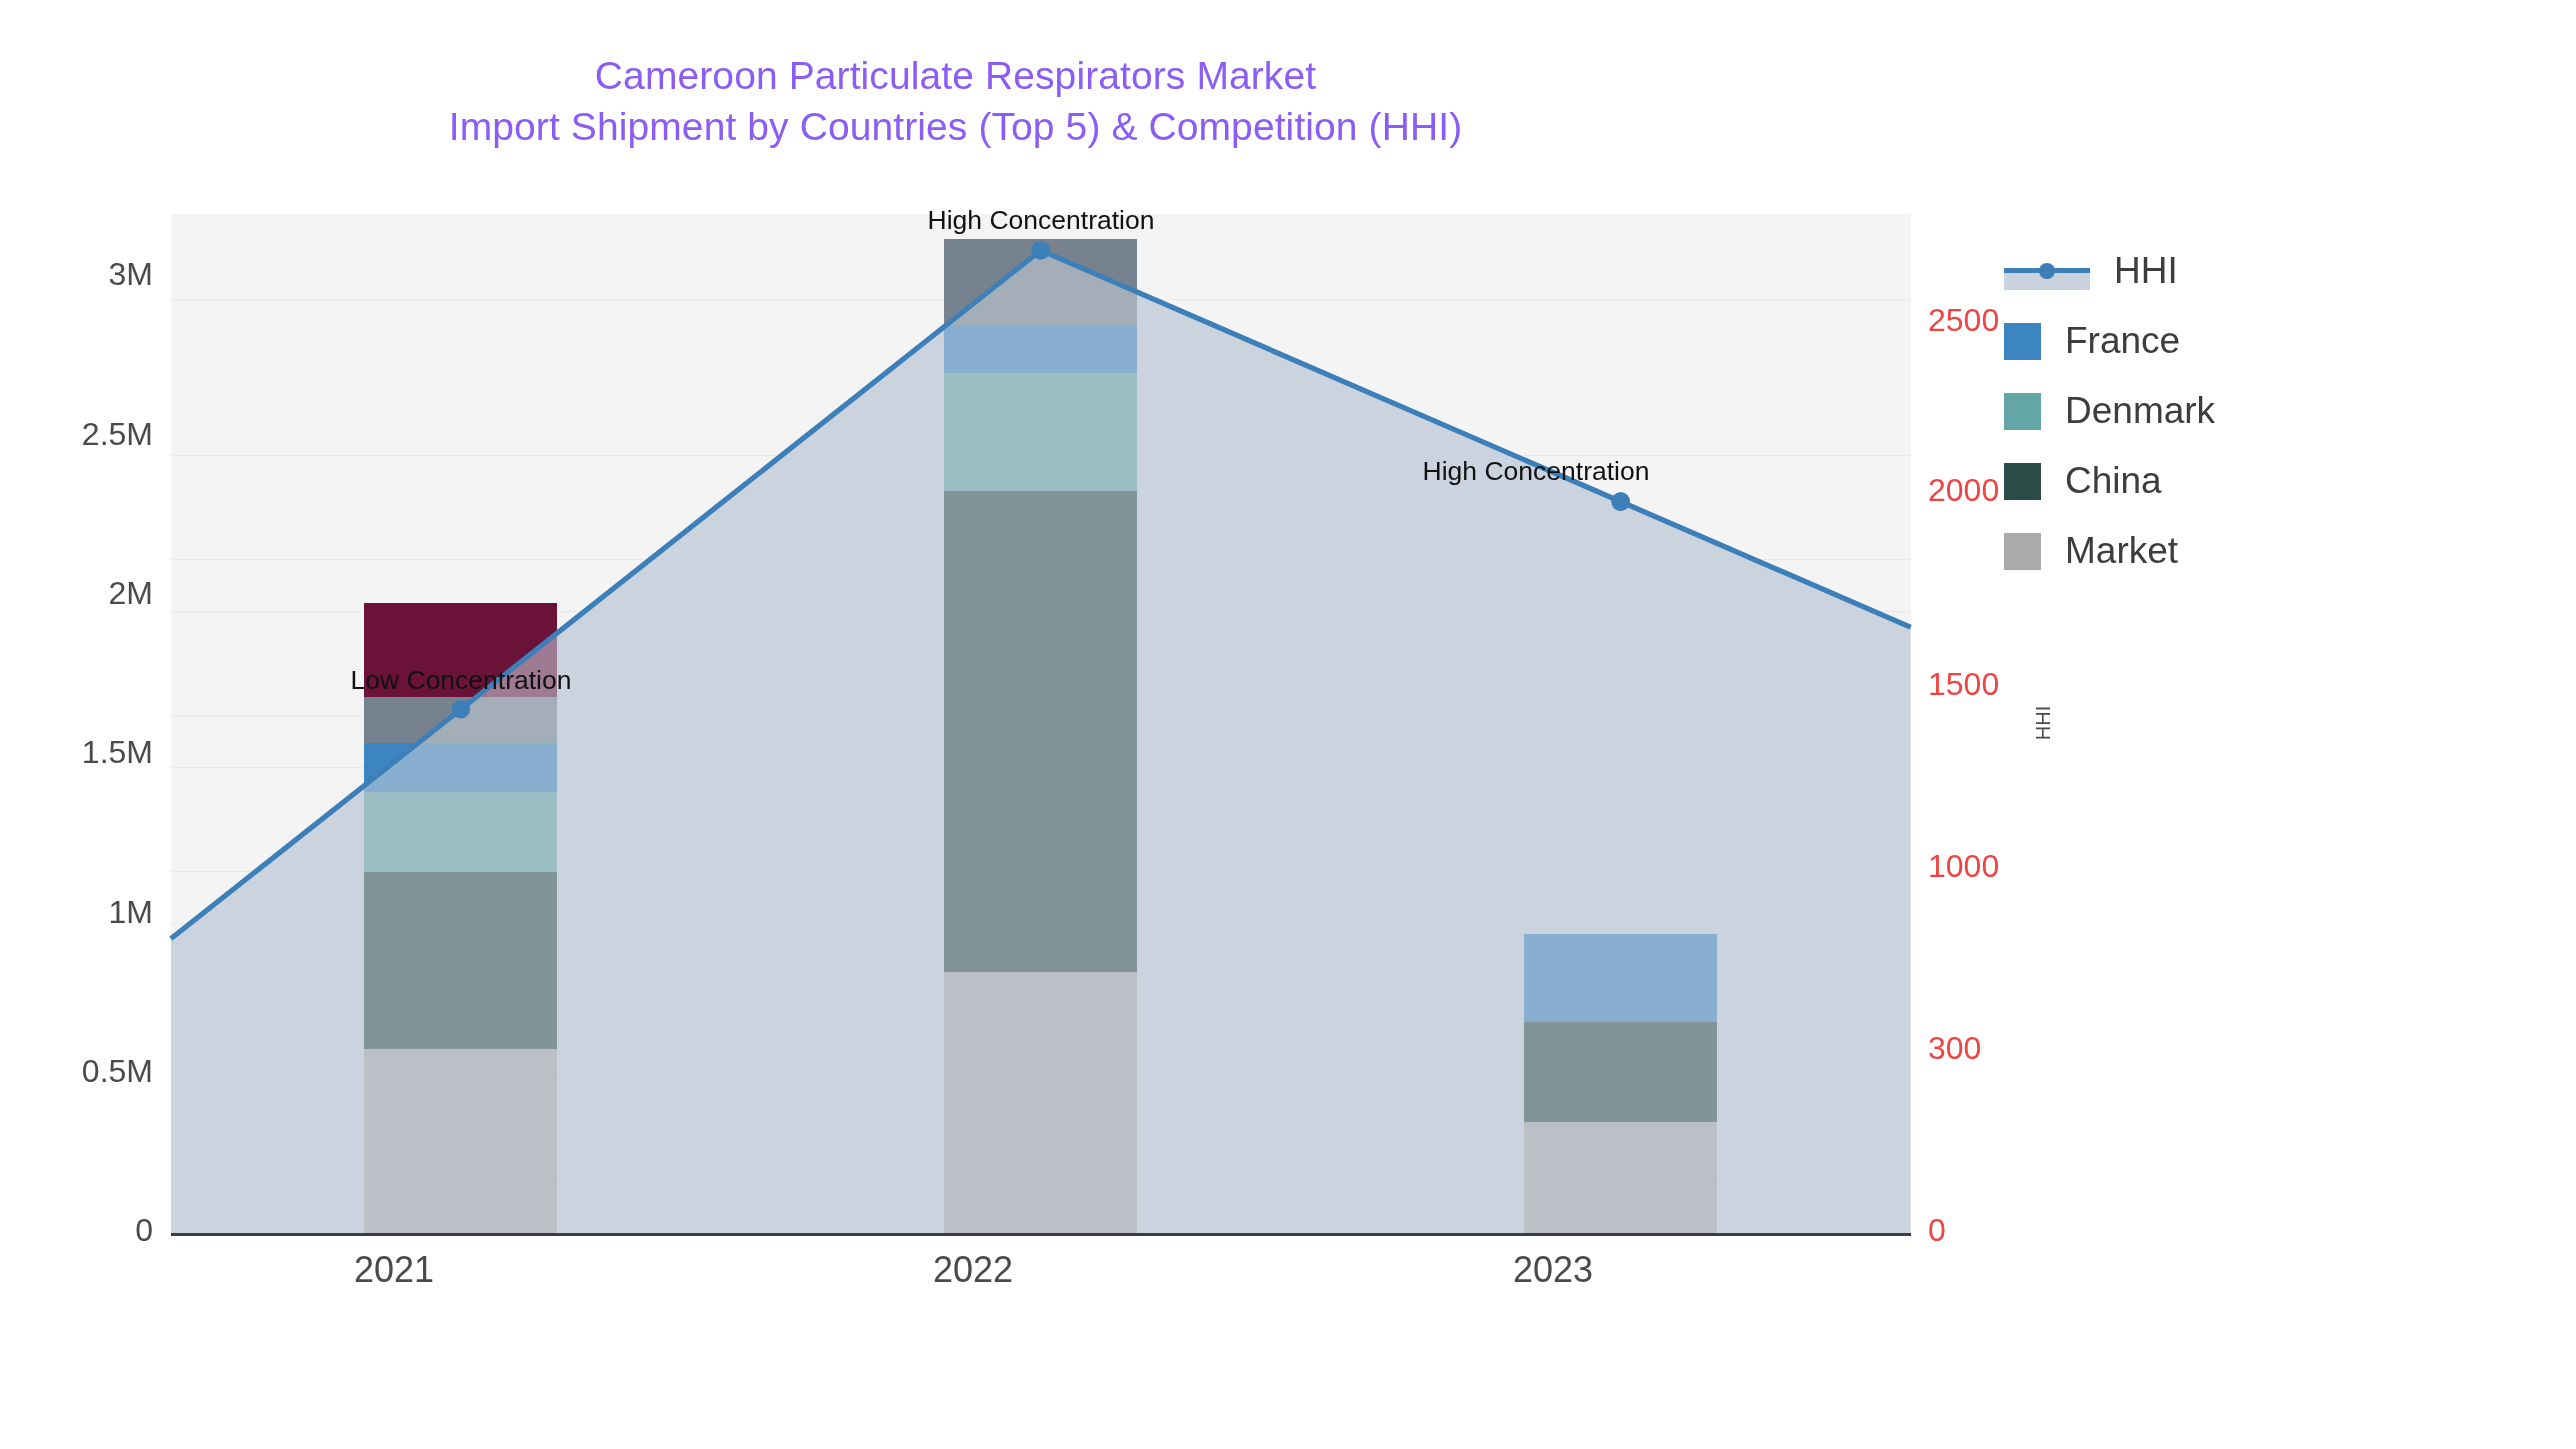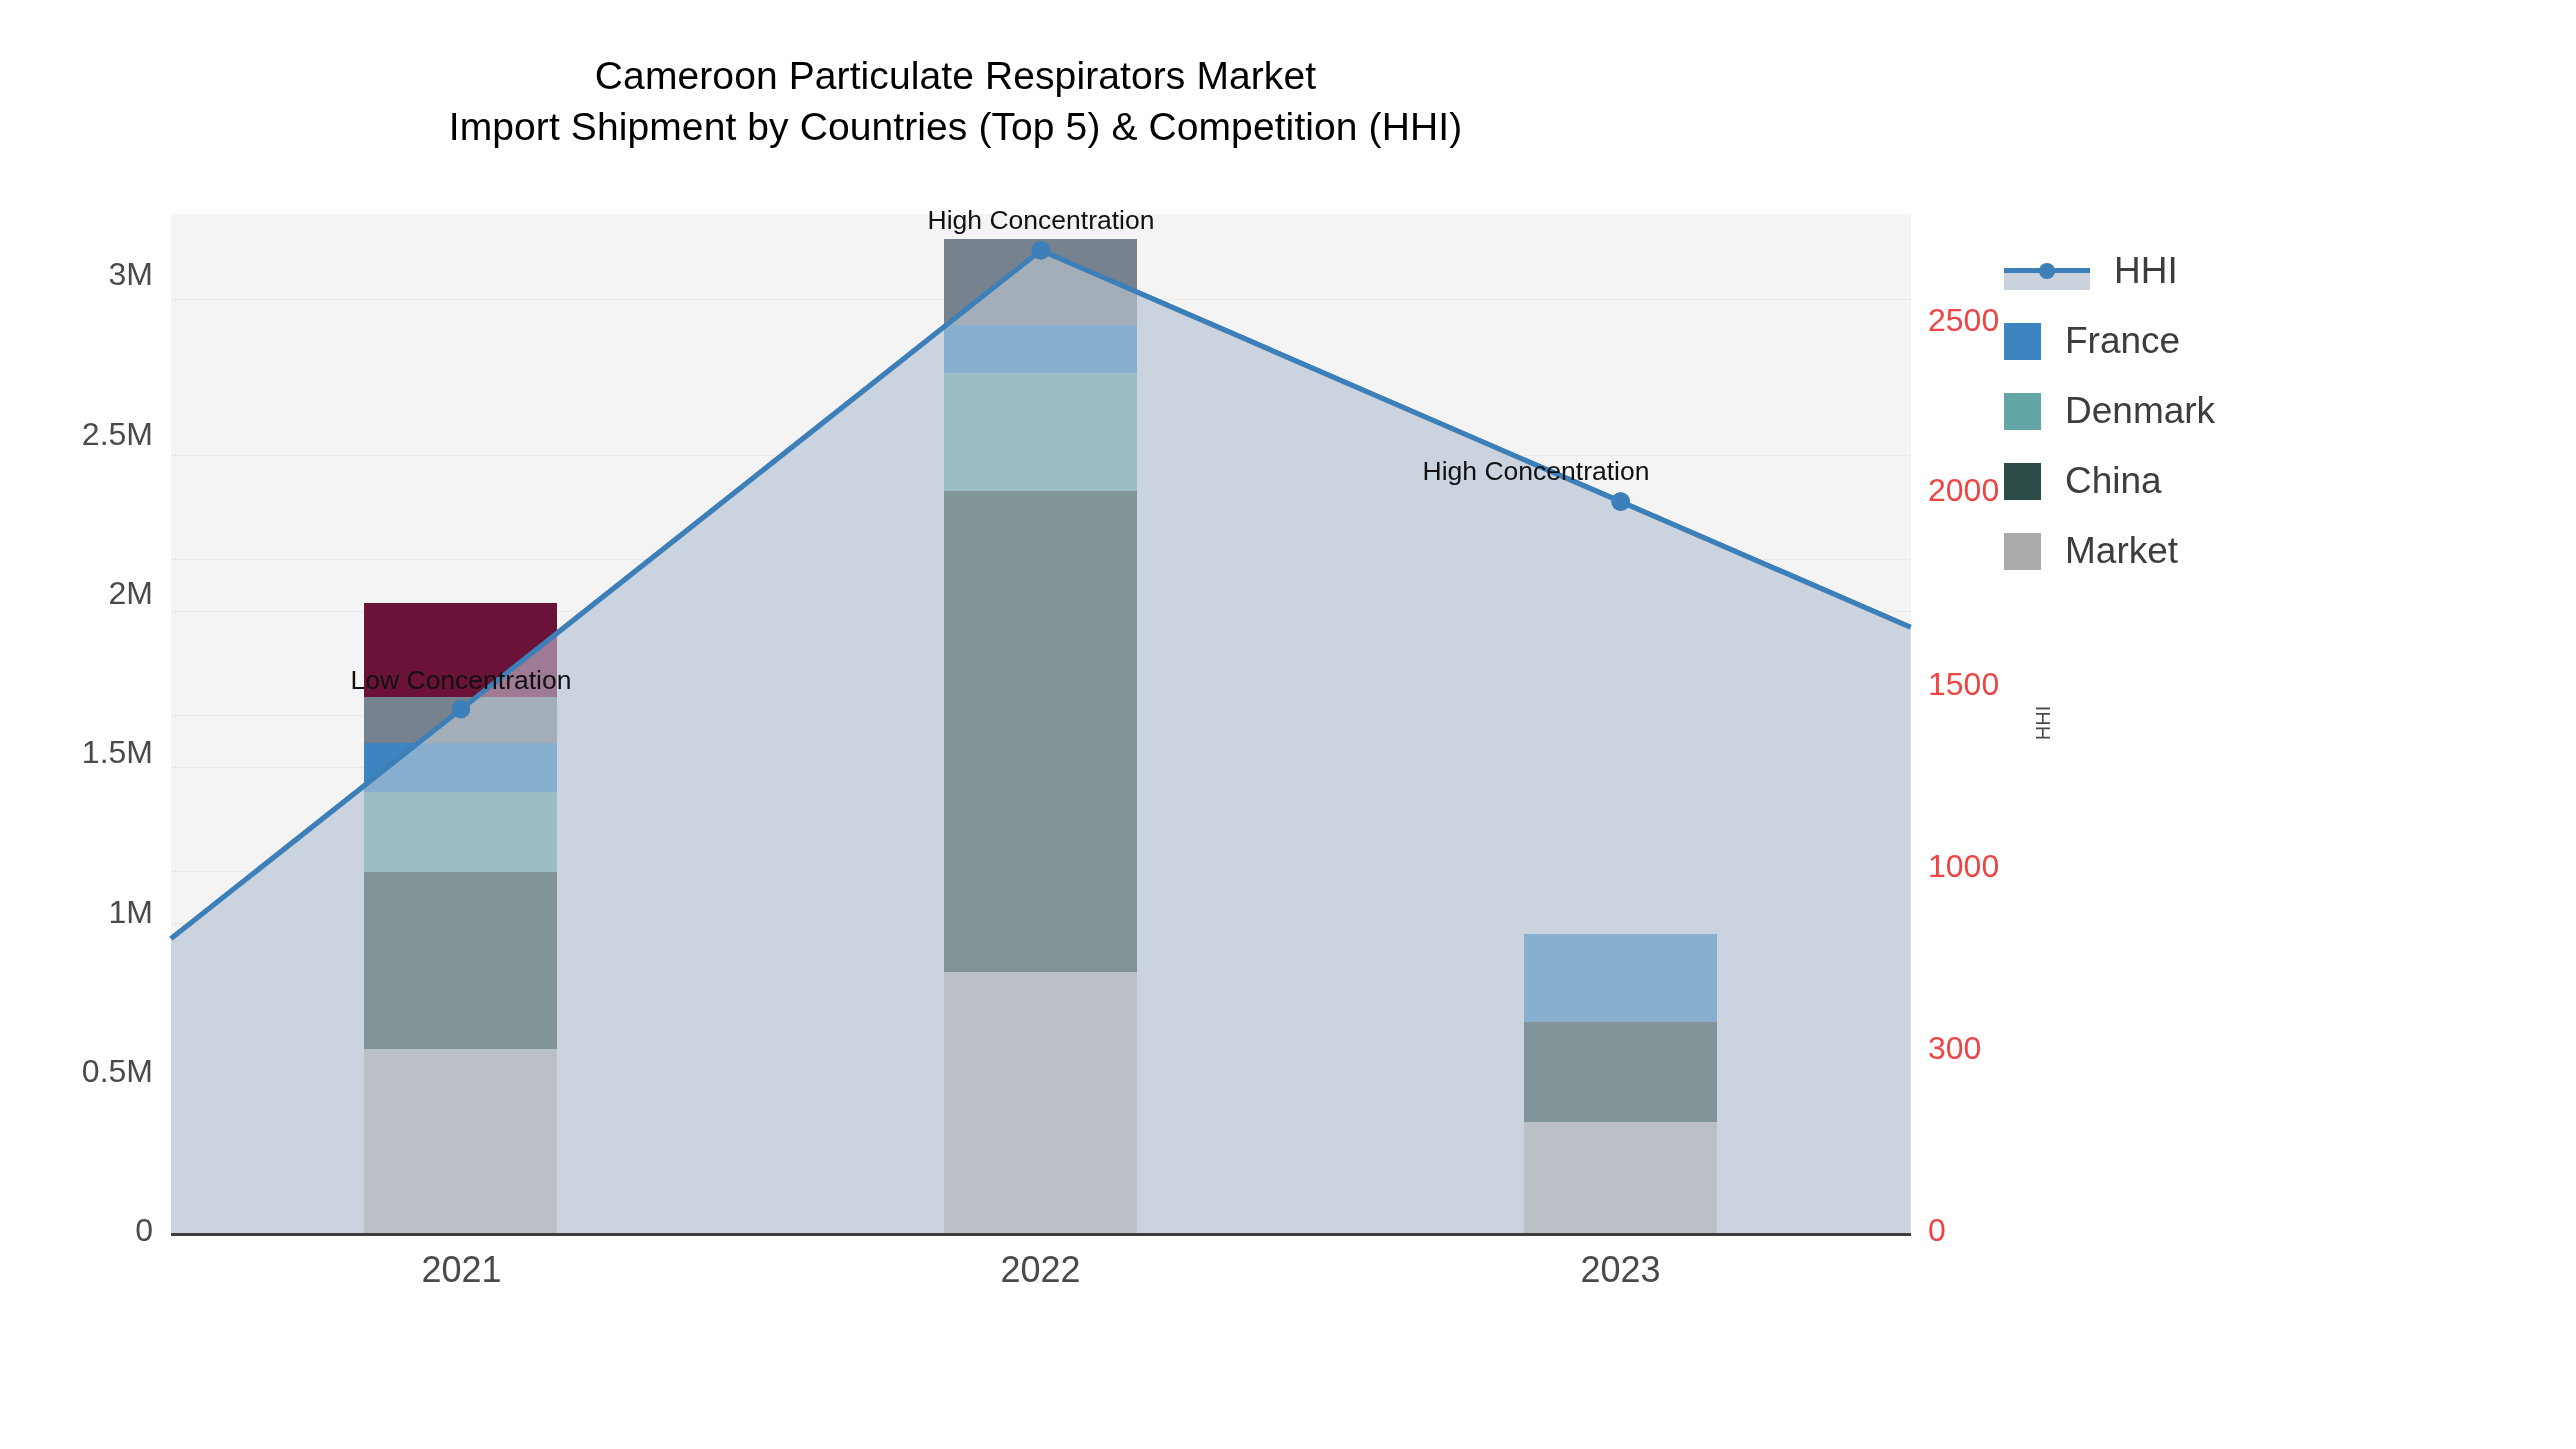--- a/index.html
+++ b/index.html
@@ -7,41 +7,41 @@
     width:2576px;height:1449px;
     background:#ffffff;
     font-family:"Liberation Sans", sans-serif;
     overflow:hidden;
     position:relative;
   }
   #stage{position:absolute;left:0;top:0;width:2576px;height:1449px;}
 
   .title{
     position:absolute;left:0;top:50px;width:1911px;
-    text-align:center;color:#000000;
+    text-align:center;color:#8b5cf6;
     font-size:39px;line-height:1.32;font-weight:400;
     letter-spacing:0.1px;
   }
   .title .l2{display:block;}
 
   
   #plot{
     position:absolute;left:171px;top:214px;
     width:1740px;height:1020px;
     background:#f4f4f4;
   }
   .gridline{position:absolute;left:0;width:100%;height:1.4px;background:#e9e9e9;}
   .baseline{
     position:absolute;left:171px;top:1233px;width:1740px;height:2.9px;
     background:#3d3d3d;
   }
   .ytick-l{position:absolute;text-align:right;width:143px;color:#4a4a4a;font-size:32px;}
   .ytick-r{position:absolute;text-align:left;width:186px;color:#ef4444;font-size:32px;}
   .xtick{
-    position:absolute;top:1249px;width:215px;text-align:center;
+    position:absolute;top:1249px;width:215px;
     color:#4a4a4a;font-size:36px;
   }
   .axlabel-x{
     position:absolute;left:0;top:1335px;width:1911px;text-align:center;
     color:#4a4a4a;font-size:20px;
   }
   .axlabel-y2{
     position:absolute;left:2043px;top:723px;
     transform:translate(-50%,-50%) rotate(-90deg);
     color:#4a4a4a;font-size:20px;white-space:nowrap;

